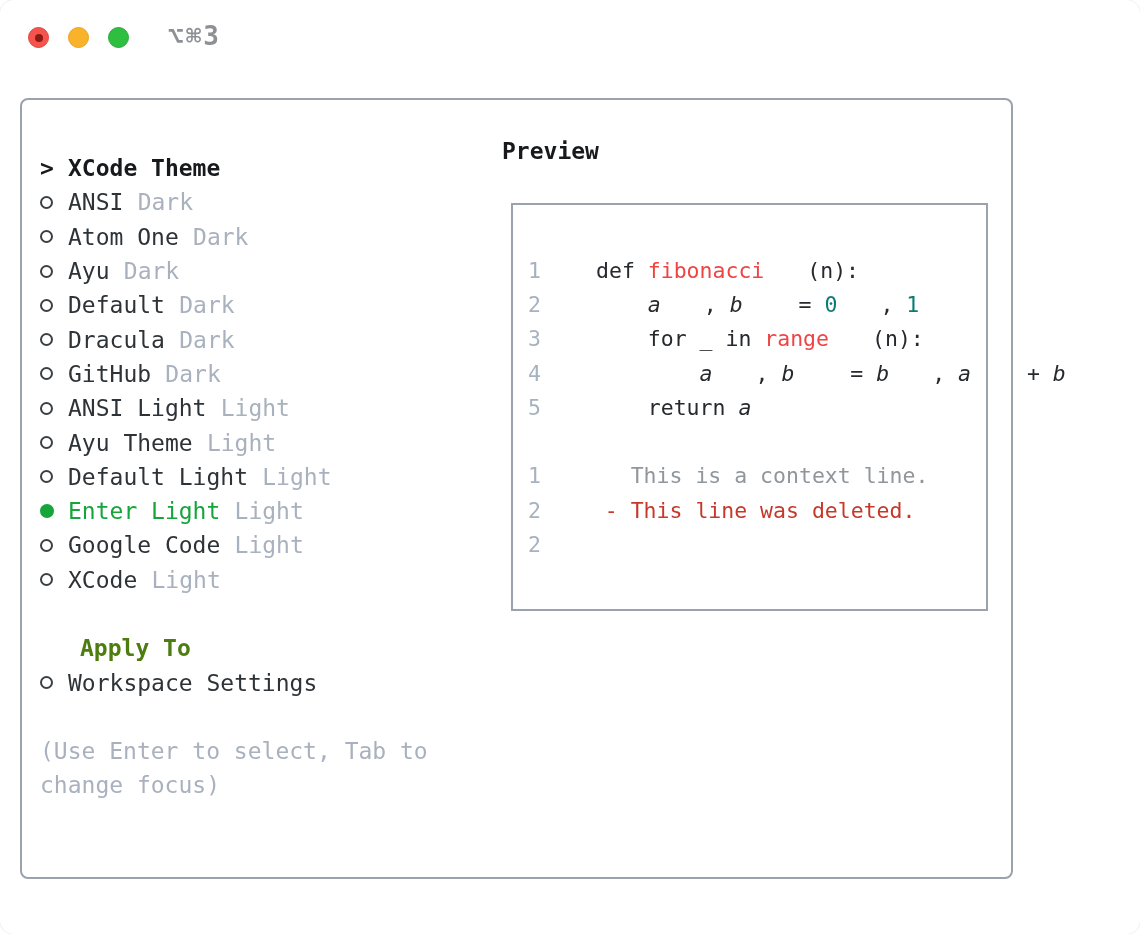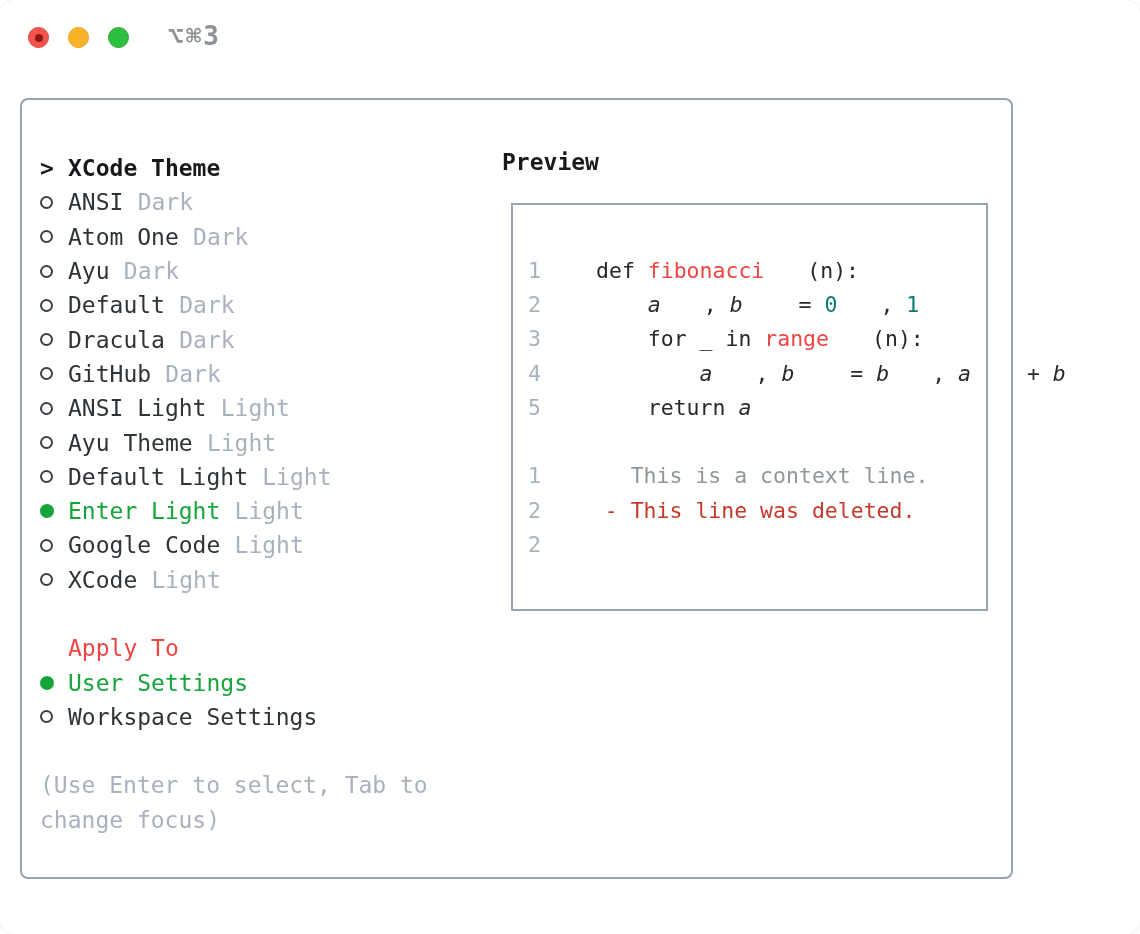--- a/index.html
+++ b/index.html
@@ -29,21 +29,21 @@
   .ring{width:13px;height:13px;border:2px solid #3b4046;border-radius:50%;box-sizing:border-box;}
   .ring.sel{background:#16a53b;border:none;width:14px;height:14px;}
   .arrow{font-weight:700;color:#17191c;}
   .name{color:#2e3338;}
   .name.selgreen{color:#16a53b;}
   .bold{font-weight:700;color:#17191c;}
   .tag{color:#a8b1bd;margin-left:0.62em;}
   .spacer{height:34.3px;}
   .hint{width:420px;color:#a8b1bd;line-height:34.3px;white-space:normal;}
   
-  .preview-label{position:absolute;left:480px;top:45px;height:34.3px;display:flex;align-items:center;font-size:23px;}
+  .preview-label{position:absolute;left:480px;top:34px;height:34.3px;display:flex;align-items:center;font-size:23px;}
   .preview-box{
     position:absolute;left:489px;top:103px;width:477px;height:408px;
     border:2px solid #9aa2ad;box-sizing:border-box;background:#ffffff;
   }
   .code{position:absolute;left:15px;top:48px;font-size:21.5px;}
   .cline{display:flex;height:34.3px;align-items:center;white-space:pre;}
   .lnum{width:25px;flex:none;color:#a7b2bf;}
   .tok-code{color:#26292d;margin-left:43px;}
   .tok-func{color:#ef4444;}
   .tok-num{color:#0b7c73;}
@@ -87,25 +87,24 @@
           <div class="row"><span class="marker"><span class="ring"></span></span><span class="name">Default Light</span><span class="tag">Light</span></div>
           <div class="row"><span class="marker"><span class="ring sel"></span></span><span class="name selgreen">Enter Light</span><span class="tag">Light</span></div>
           <div class="row"><span class="marker"><span class="ring"></span></span><span class="name">Google Code</span><span class="tag">Light</span></div>
           <div class="row"><span class="marker"><span class="ring"></span></span><span class="name">XCode</span><span class="tag">Light</span></div>
         </div>
 
       <div class="spacer"></div>
 
       <div class="row">
         <span class="marker"></span>
-        <span class="name bold" style="font-weight:400;color:#ef4444;">Apply To</span>
+        <span class="name bold" style="font-weight:700;color:#4d7c0f;margin-left:12px;">Apply To</span>
       </div>
 
       <div id="apply-list">
-          <div class="row"><span class="marker"><span class="ring sel"></span></span><span class="name selgreen">User Settings</span></div>
           <div class="row"><span class="marker"><span class="ring"></span></span><span class="name">Workspace Settings</span></div>
         </div>
 
       <div class="spacer"></div>
 
       <div class="hint">(Use Enter to select, Tab to change focus)</div>
     </div>
 
     <div class="preview-label">
       <span class="bold">Preview</span>

